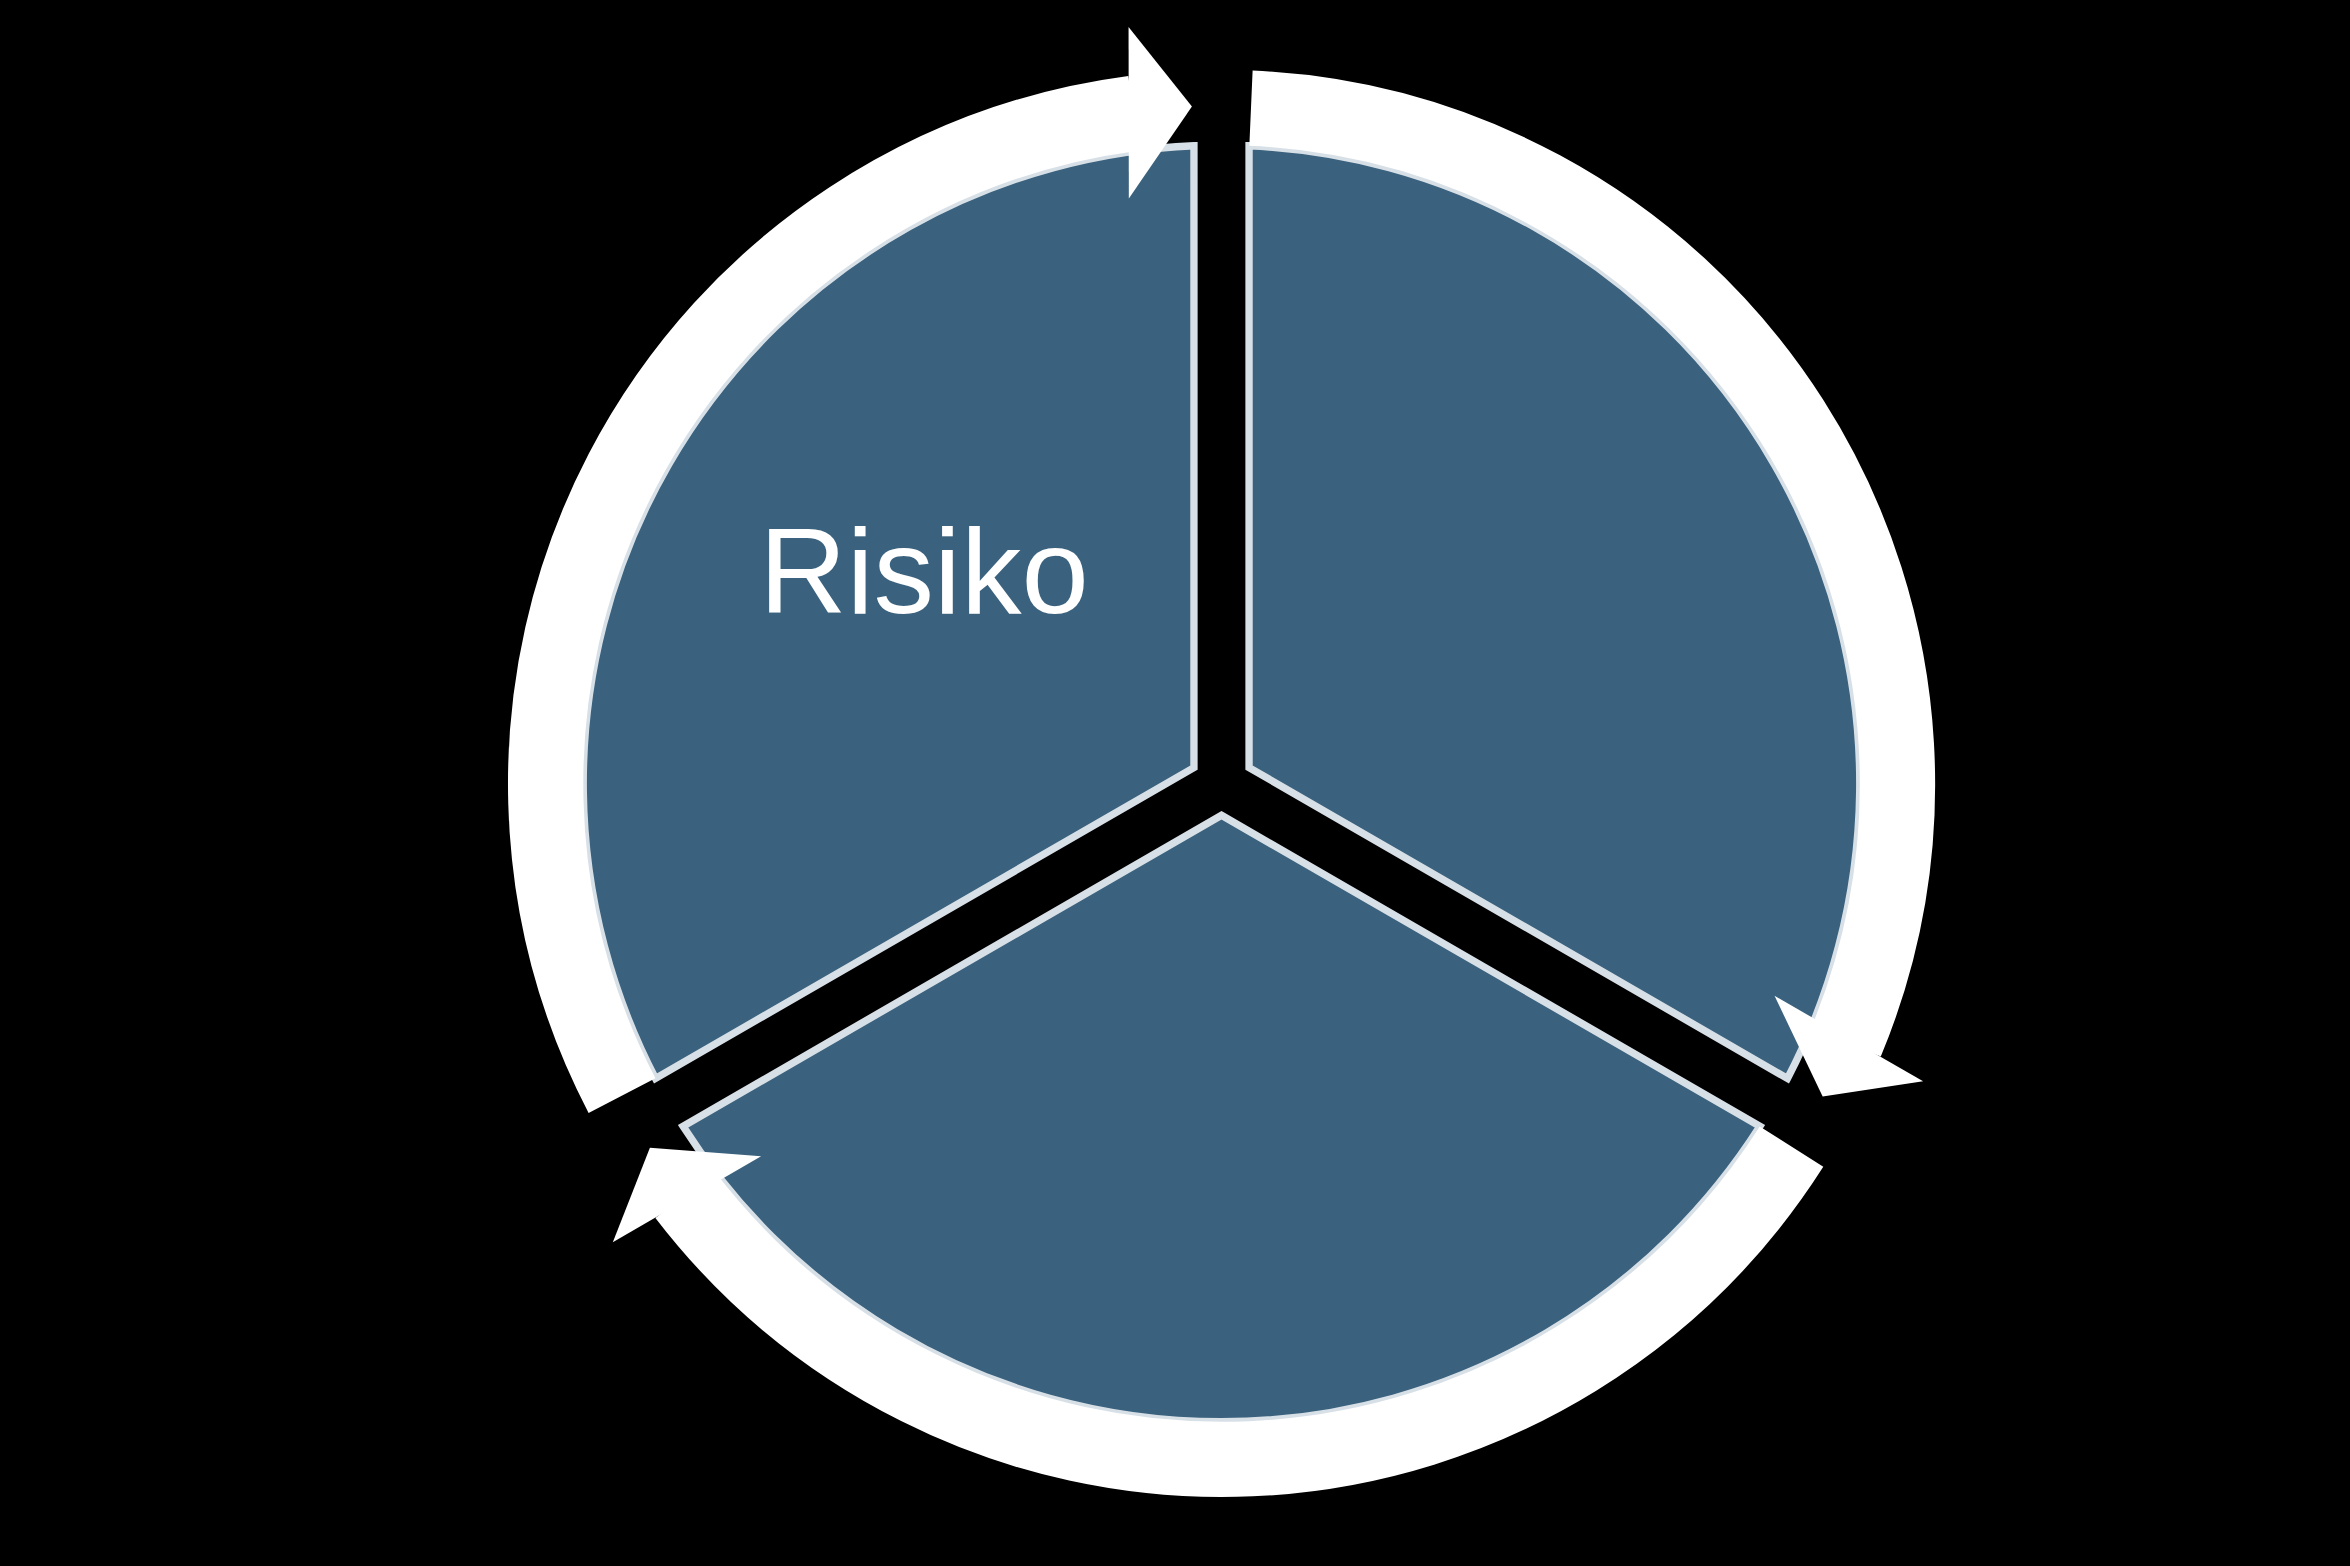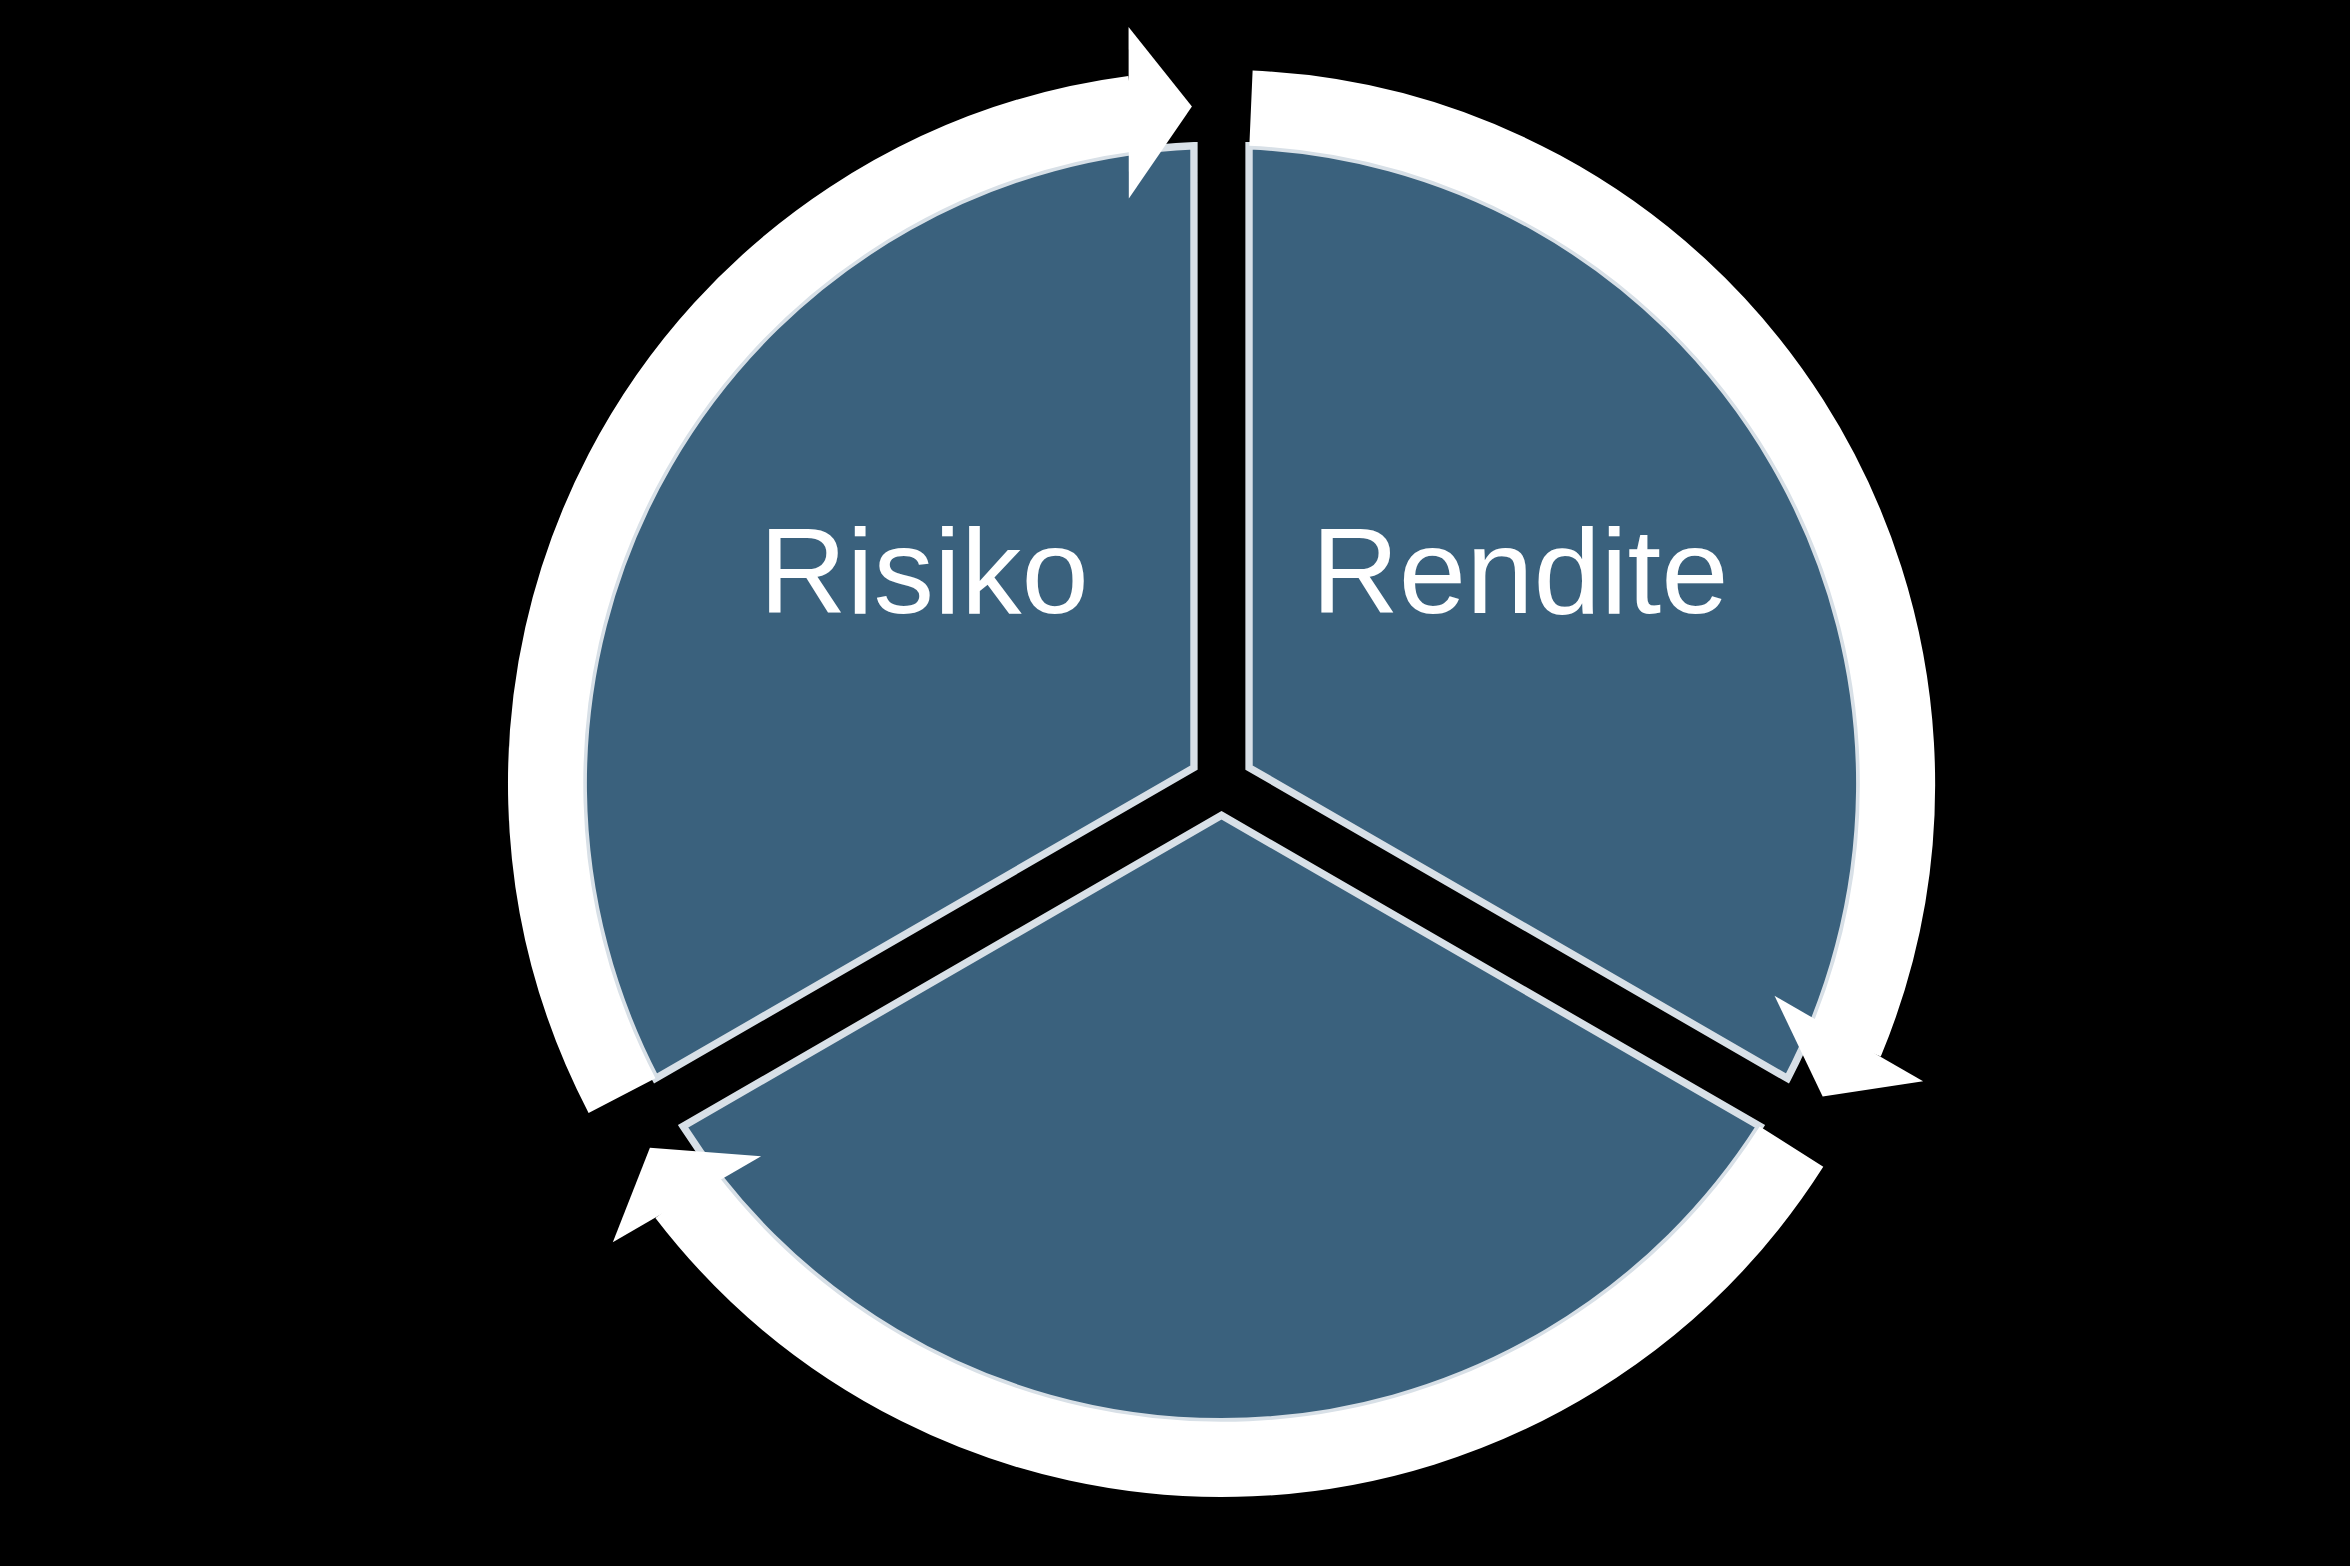--- a/index.html
+++ b/index.html
@@ -62,15 +62,14 @@
     <path class="ring-arc" d="M 627.2 1192.8 A 736 736 0 0 1 1183.9 123.3" stroke="#FFFFFF"></path>
     <path class="ring-arc" d="M 1312.1 117.7 A 736 736 0 0 1 1960 1134.7" stroke="#FFFFFF"></path>
     <path class="ring-arc" d="M 1900.7 1248.4 A 736 736 0 0 1 696.1 1301.1" stroke="#FFFFFF"></path>
 
     <path d="M 1247.8 115.7 L 1178.8 29.2 L 1179.1 215.9 Z" fill="#FFFFFF"></path>
     <path d="M 1934.6 1193.7 L 2044 1177.3 L 1882.2 1084.2 Z" fill="#FFFFFF"></path>
     <path d="M 657.6 1249.5 L 617.2 1352.5 L 778.7 1258.9 Z" fill="#FFFFFF"></path>
   </svg>
 
   <div class="seg-label label-risiko">Risiko</div>
-  <div class="seg-label label-rendite">Rendite</div>
 </div>
 
 
 </body></html>

